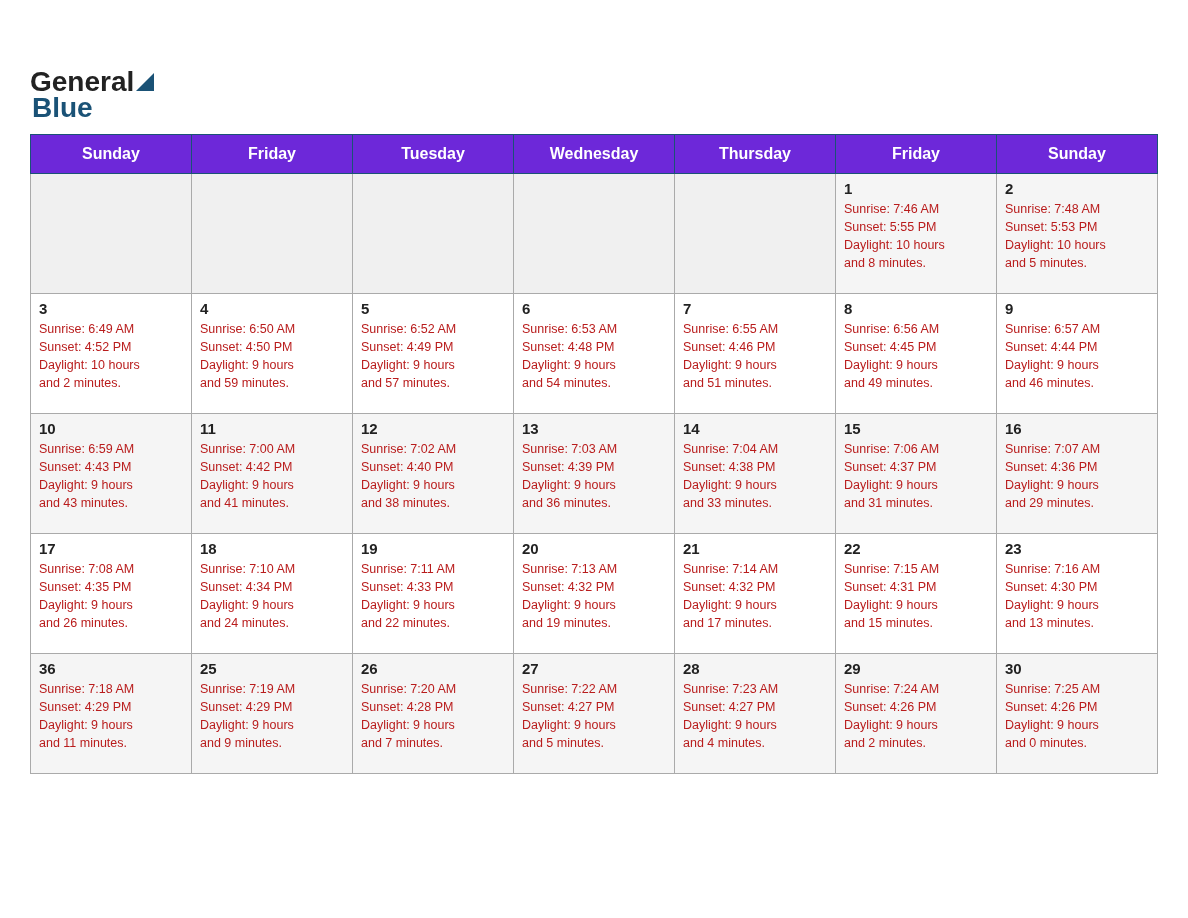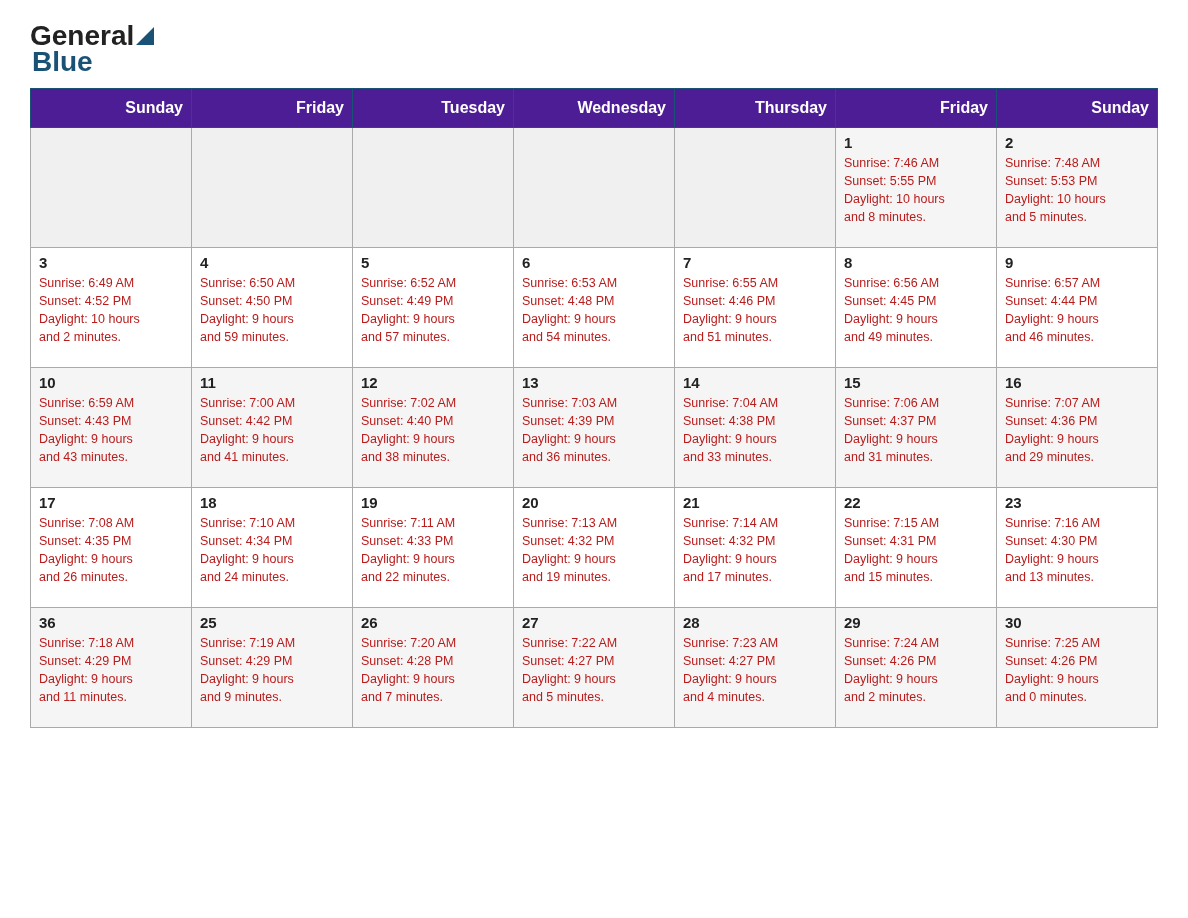--- a/index.html
+++ b/index.html
@@ -18,26 +18,26 @@
     }
     .title-section { text-align: right; }
     .month-title { font-size: 52px; font-weight: bold; color: #222; line-height: 1.1; }
     .location { font-size: 22px; color: #444; margin-top: 4px; }
     .calendar {
       width: 100%;
       border-collapse: collapse;
       table-layout: fixed;
     }
     .calendar thead th {
-      background: #4c1d95;
+      background: #6d28d9;
       color: #fff;
       font-size: 16px;
       font-weight: bold;
       padding: 10px 8px;
-      text-align: right;
+      text-align: center;
       border: 1px solid #1a5276;
     }
     .calendar tbody td {
       border: 1px solid #aaa;
       vertical-align: top;
       padding: 6px 8px;
       height: 120px;
       font-size: 13px;
       color: #222;
       background: #fff;
@@ -65,20 +65,21 @@
       display: flex;
       flex-direction: column;
       align-items: flex-start;
     }
     .logo-line1 {
       display: flex;
       align-items: center;
       font-size: 28px;
       font-weight: bold;
       color: #222;
+      margin-top: 46px;
     }
     .logo-triangle {
       width: 0;
       height: 0;
       border-style: solid;
       border-width: 0 0 18px 18px;
       border-color: transparent transparent #1a5276 transparent;
       display: inline-block;
       margin-left: 2px;
       margin-bottom: 0;

